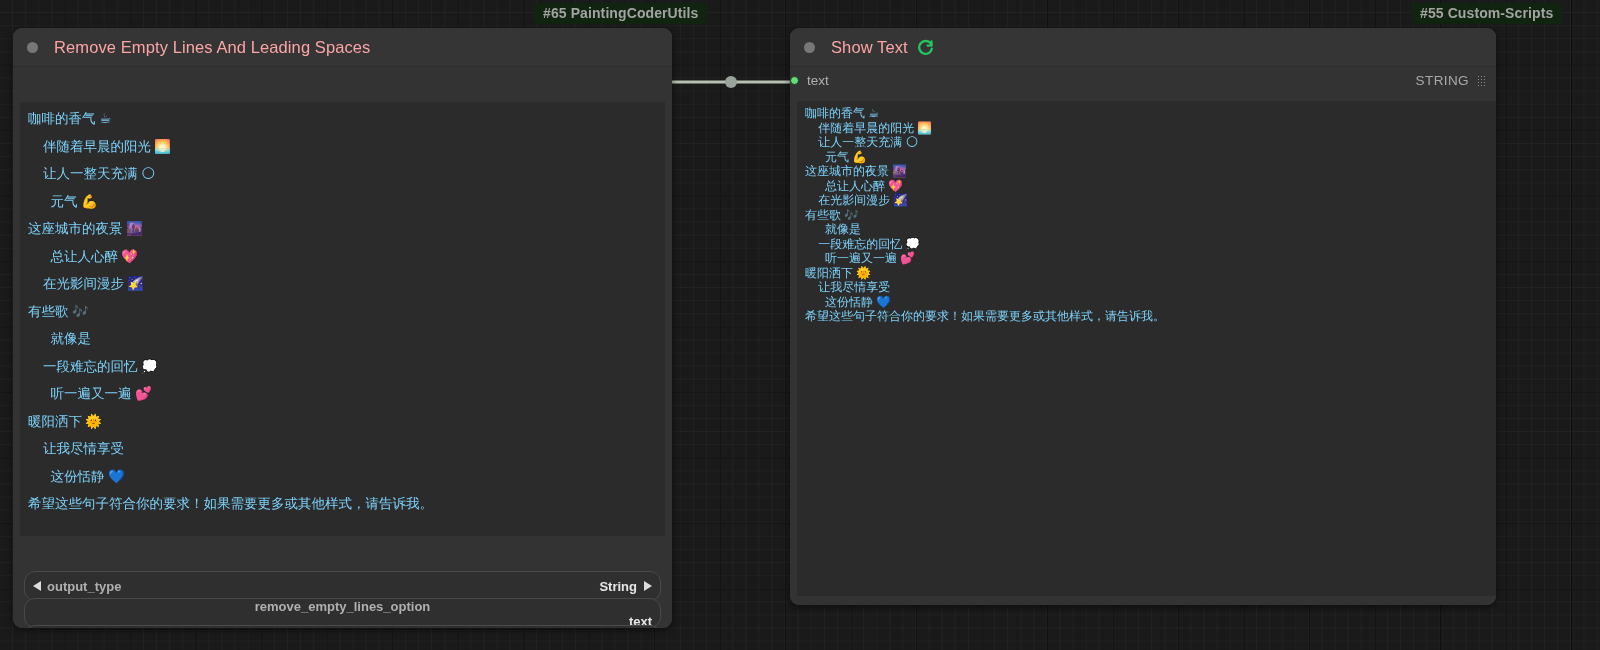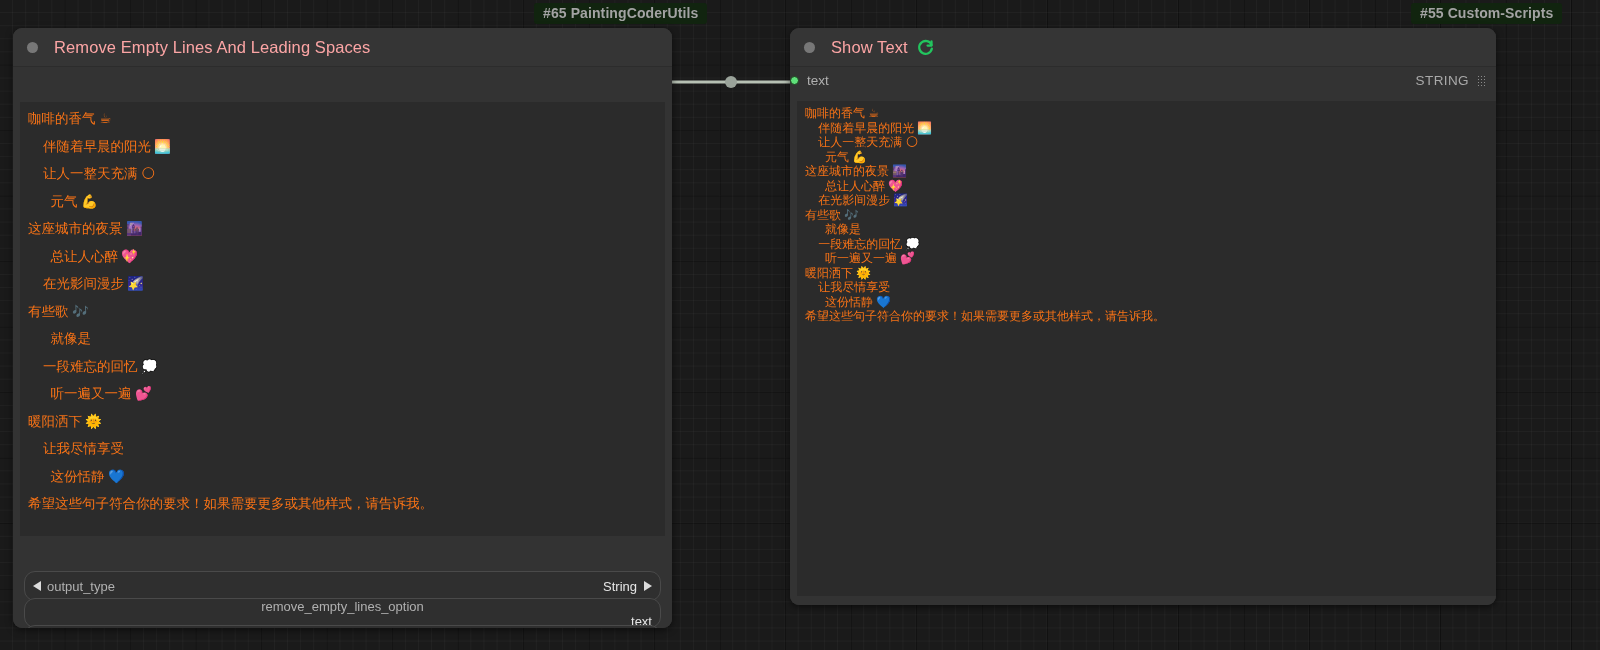--- a/index.html
+++ b/index.html
@@ -126,21 +126,21 @@
     height: 11px;
     background-image: radial-gradient(circle, #9a9a9a 42%, transparent 45%);
     background-size: 3px 3px;
     opacity: 0.85;
   }
 
   
   .text-area {
     position: absolute;
     background: #2b2b2b;
-    color: #f97316;
+    color: #7dd3fc;
     box-sizing: border-box;
     overflow: hidden;
     white-space: pre-wrap;
     word-break: break-word;
     font-family: "Liberation Sans", "DejaVu Sans", sans-serif;
   }
   .text-area.left-ta {
     font-size: 13.5px;
     line-height: 27.5px;
     padding: 3px 8px 4px 8px;
@@ -155,20 +155,21 @@
   .widget {
     position: absolute;
     height: 30px;
     border-radius: 11px;
     background: #2f2f2f;
     border: 1px solid #4a4a4a;
     display: flex;
     align-items: center;
     box-sizing: border-box;
     padding: 0 8px;
+    font-weight: bold;
   }
   .widget-name {
     color: #b0b0b0;
     font-size: 13px;
     white-space: nowrap;
   }
   .widget-value {
     margin-left: auto;
     color: #e6e6e6;
     font-size: 13px;

